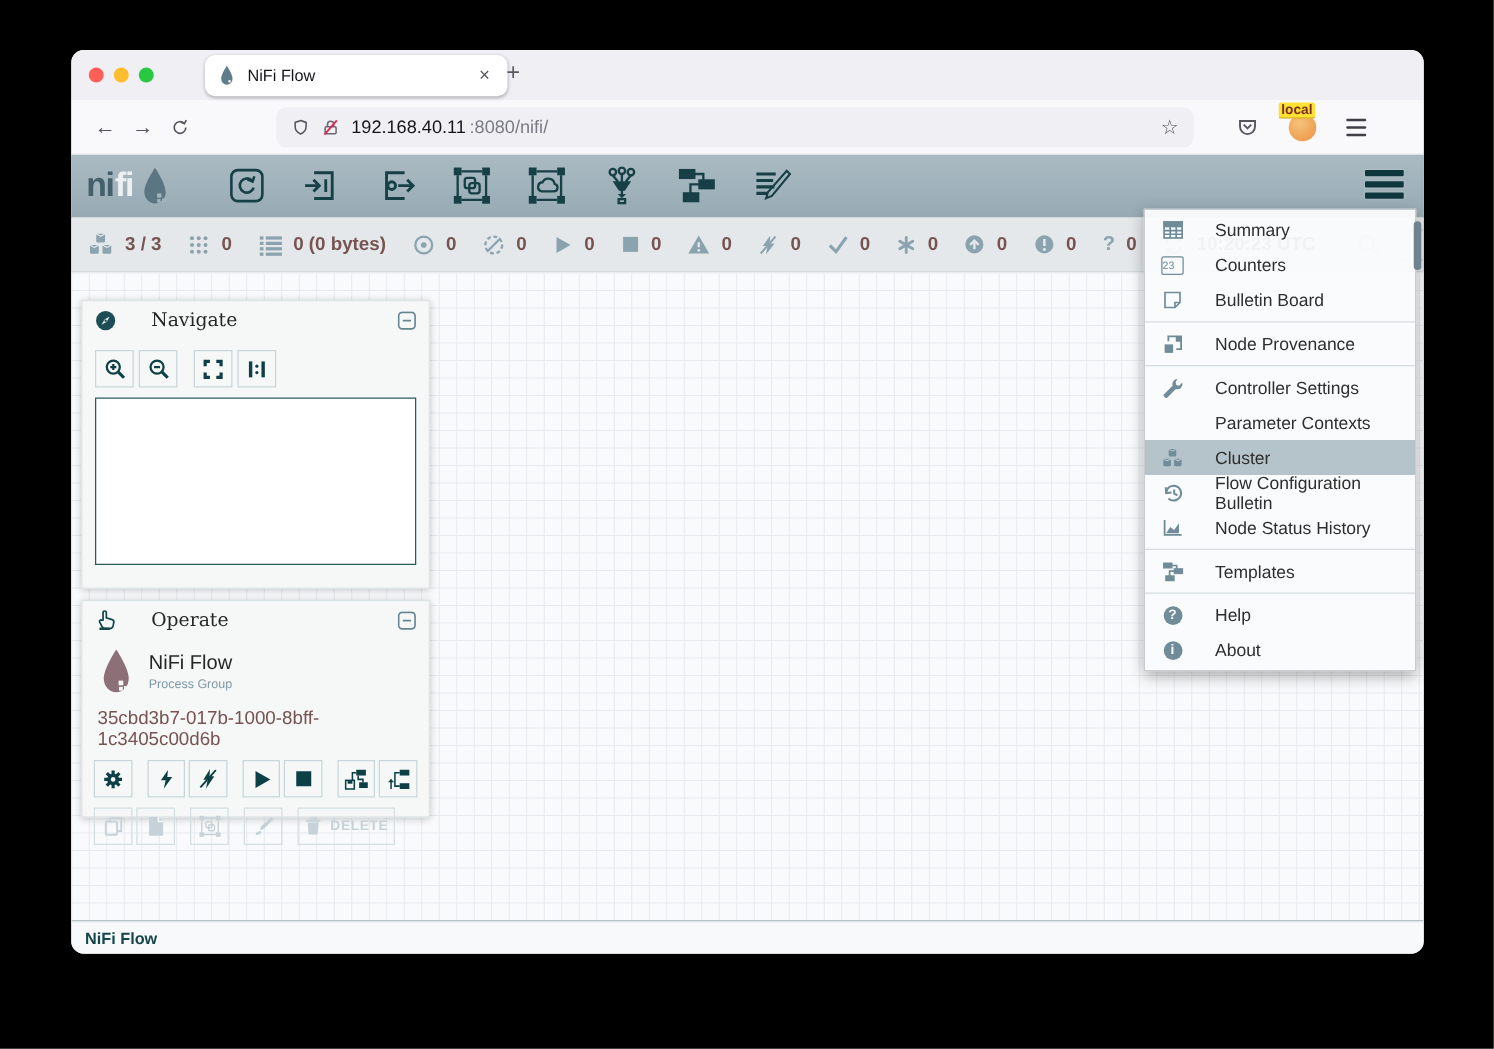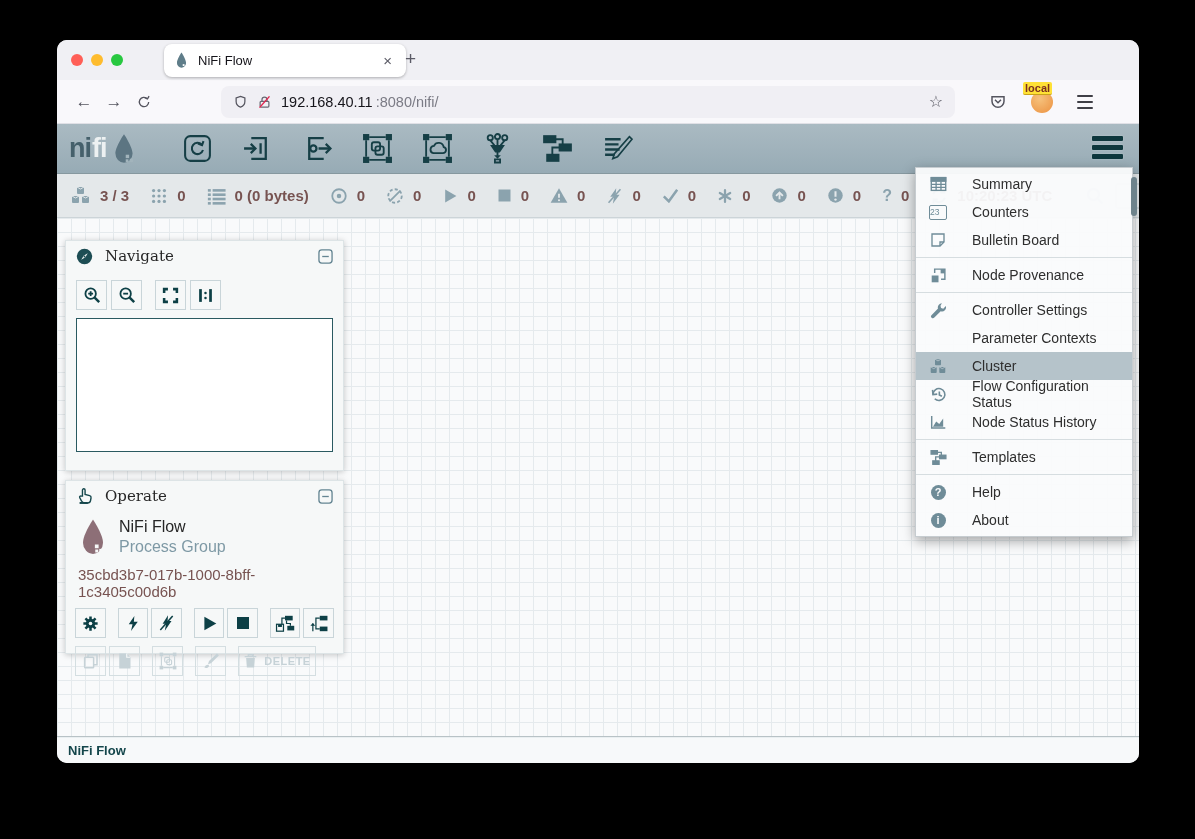--- a/index.html
+++ b/index.html
@@ -47,32 +47,32 @@
   .q{color:#8ba3ae;font-size:16px;font-weight:bold}
   .search-ghost{position:absolute;left:1028px;top:9px;display:flex;align-items:center;gap:10px;color:#9db1ba}
   .search-box-ghost{width:22px;height:22px;border:2px solid #ccd6da;border-radius:3px}
   
   .canvas{flex:1;position:relative;background-color:#f9fafb;
           background-image:linear-gradient(#e5eaed 1px,transparent 1px),
                            linear-gradient(90deg,#e5eaed 1px,transparent 1px);
           background-size:14px 14px}
   .panel{position:absolute;left:8px;width:277px;background:#f6f8f8;border:1px solid #dde4e6;
          box-shadow:0 1px 6px rgba(0,0,0,.22)}
-  .panel-h{height:30px;display:flex;align-items:center;padding:0 10px;gap:12px;
+  .panel-h{height:30px;display:flex;align-items:center;padding:0 10px;gap:28px;
            font-family:"DejaVu Serif","Liberation Serif",serif;font-size:15px;color:#262626}
   .collapse{margin-left:auto;color:#648592;display:flex}
   .navigate{top:22px;height:229px}
   .navtools{display:flex;gap:4px;margin:9px 10px 0}
   .tbtn{width:29px;height:28px;border:1px solid #c9d5d9;display:flex;align-items:center;justify-content:center;color:#0d4046;background:transparent}
   .gap8{margin-left:9px}
   .minimap{margin:8px 10px;height:132px;background:#fff;border:1px solid #2a5a61}
   .operate{top:262px;height:172px}
   .opflow{display:flex;align-items:center;gap:11px;padding:7px 12px 0}
   .opname{font-size:16px;color:#262626}
-  .optype{font-size:16px;color:#7e99a5;margin-top:2px}
+  .optype{font-size:10px;color:#7e99a5;margin-top:2px}
   .opid{padding:10px 12px 0;font-size:15px;color:#775351}
   .oprow{display:flex;gap:3px;padding:8px 9px 0}
   .obtn{width:29px;height:28px;border:1px solid #c9d5d9;display:flex;align-items:center;justify-content:center;color:#0d4046;background:transparent}
   .obtn.dis{color:#c6d2d7;border-color:#d4dee1}
   .obtn.wide{width:76px;gap:6px;font-size:11px;font-weight:bold;letter-spacing:.5px}
   
   .footer{height:26px;background:#f7f9fa;border-top:1px solid #b8c2c6;box-shadow:inset 0 1px 0 #eaeff1;
           display:flex;align-items:center;padding:0 11px;flex:0 0 auto}
   .crumb{font-size:13px;font-weight:bold;color:#14464b}
   
@@ -670,21 +670,21 @@
       <span>Cluster</span>
     </div>
     <div class="mitem">
       <span class="mi">
         <svg width="17" height="17" viewBox="0 0 20 20" fill="none" stroke="#6f8c98" stroke-width="1.9">
             <path d="M3.5 10a7 7 0 1 1 2.1 5"></path>
             <polyline points="3 4.5 3.5 10 8.5 9.5"></polyline>
             <polyline points="11 6.5 11 10.5 14 12"></polyline>
           </svg>
       </span>
-      <span>Flow Configuration Status</span>
+      <span>Flow Configuration Bulletin</span>
     </div>
     <div class="mitem">
       <span class="mi">
         <svg width="17" height="16" viewBox="0 0 20 18" fill="none" stroke="#6f8c98" stroke-width="1.7">
             <path d="M2 2v14h16"></path>
             <path d="M3.5 14.5l3.8-6 3.6 2.8 4.6-6.3v9.5z" fill="#6f8c98" stroke="none"></path>
           </svg>
       </span>
       <span>Node Status History</span>
     </div>

